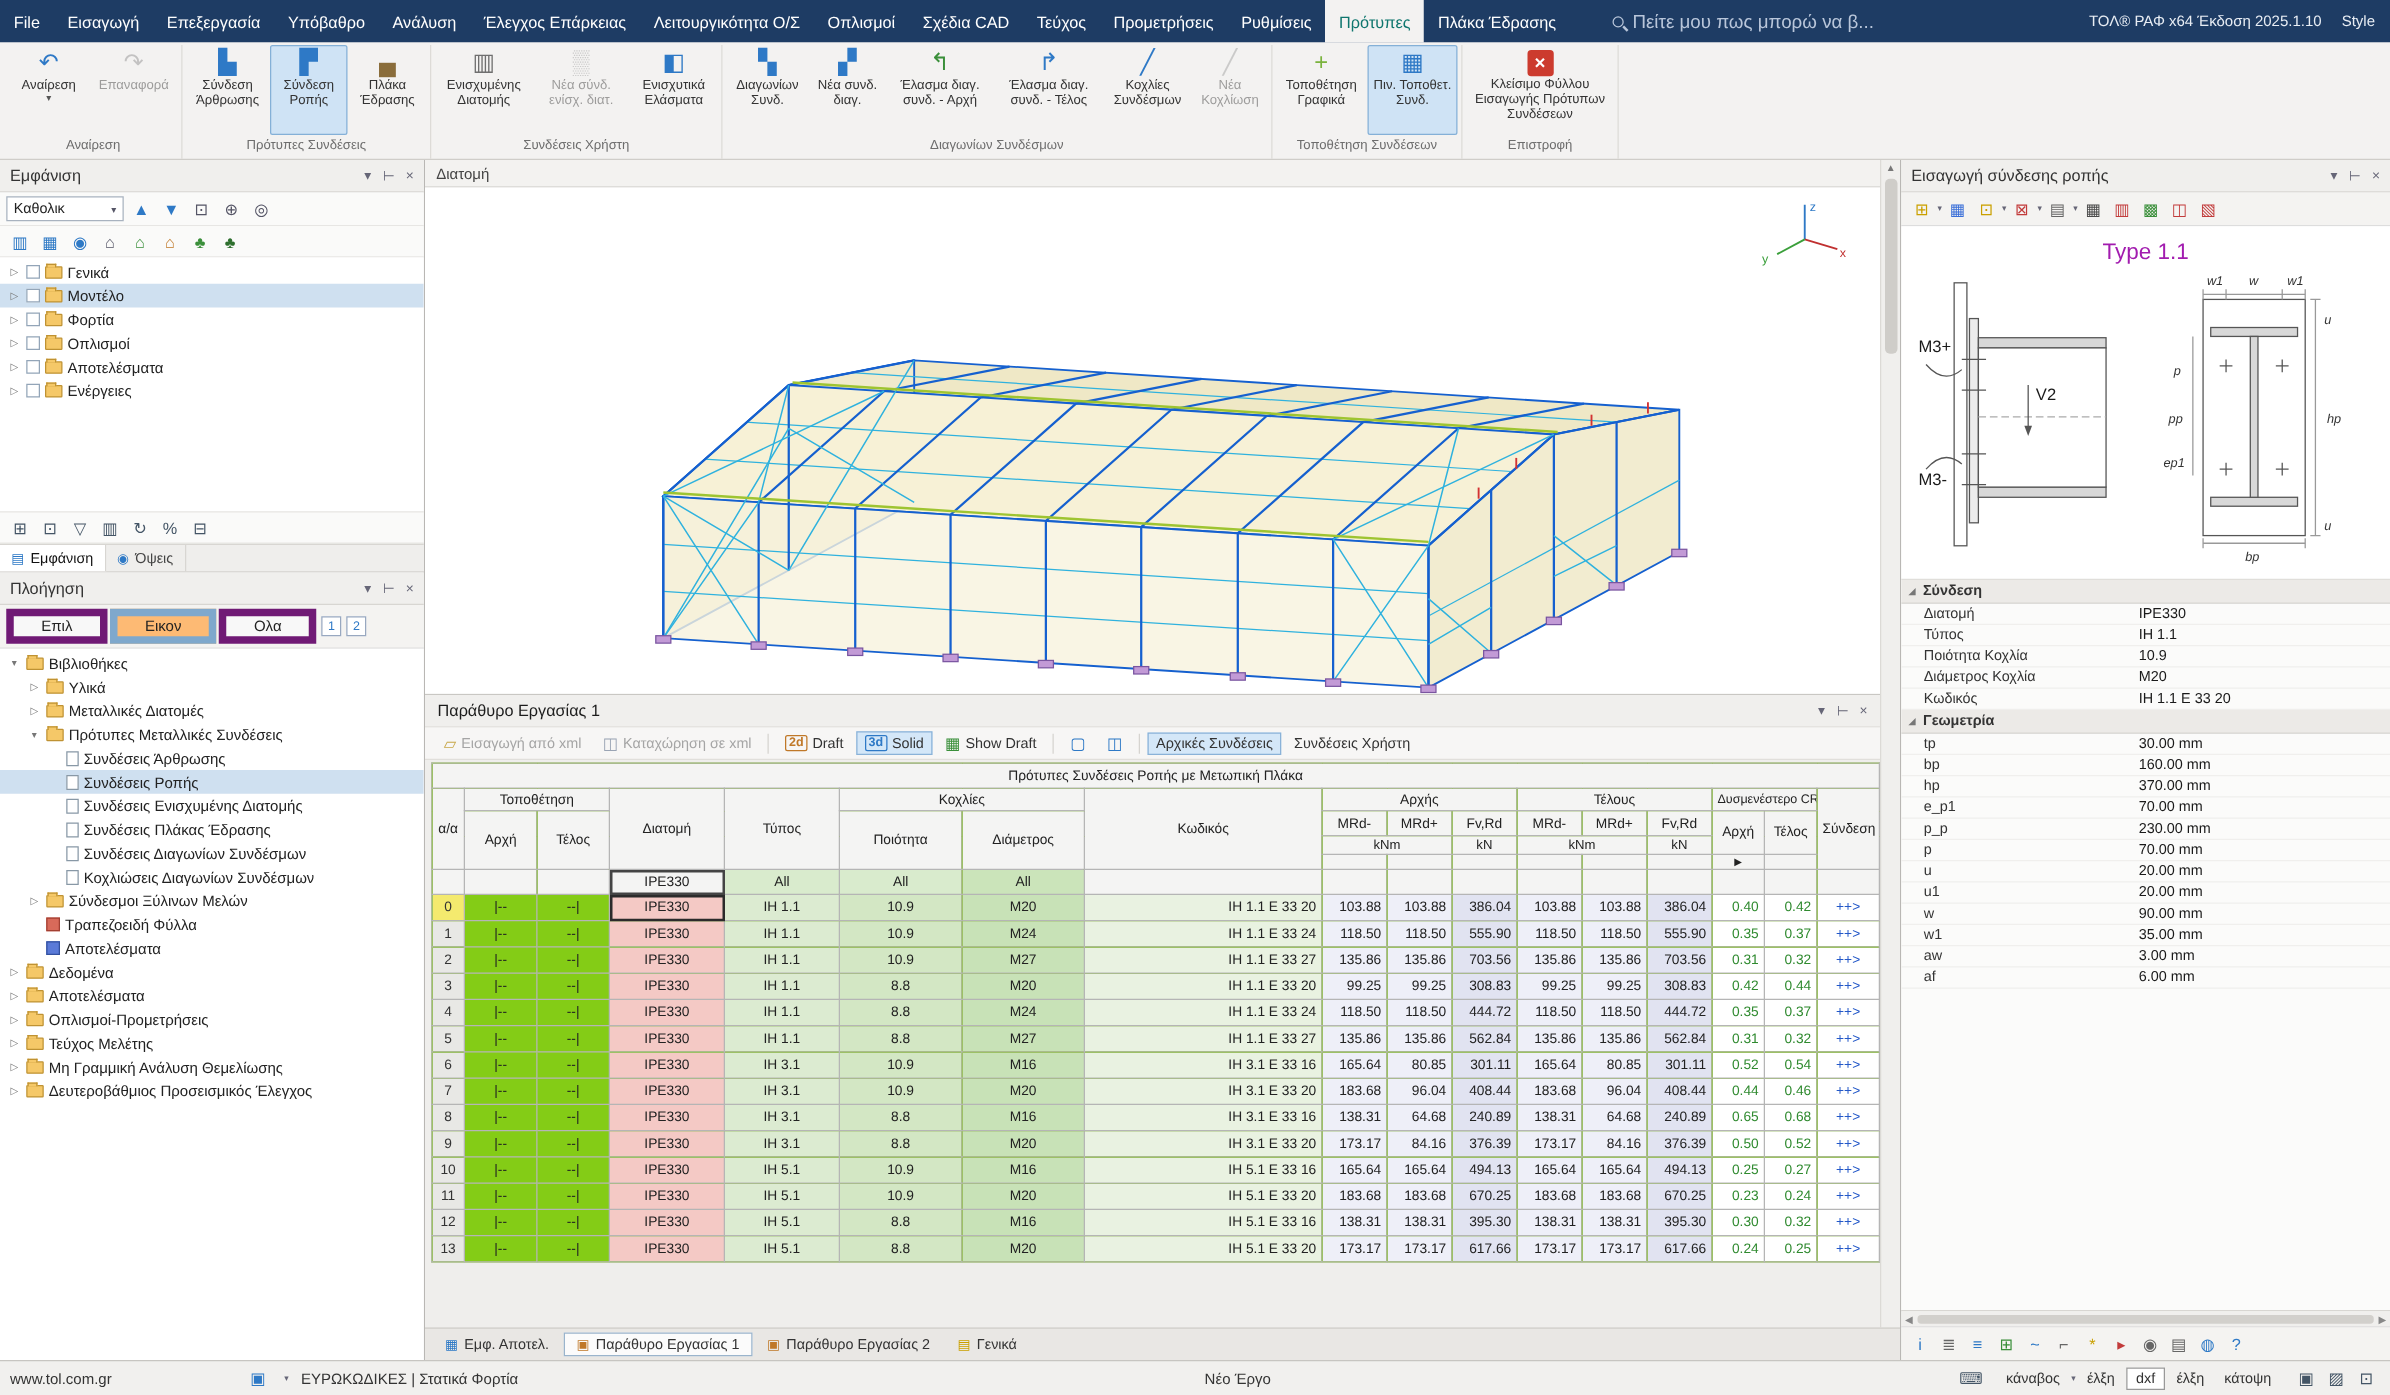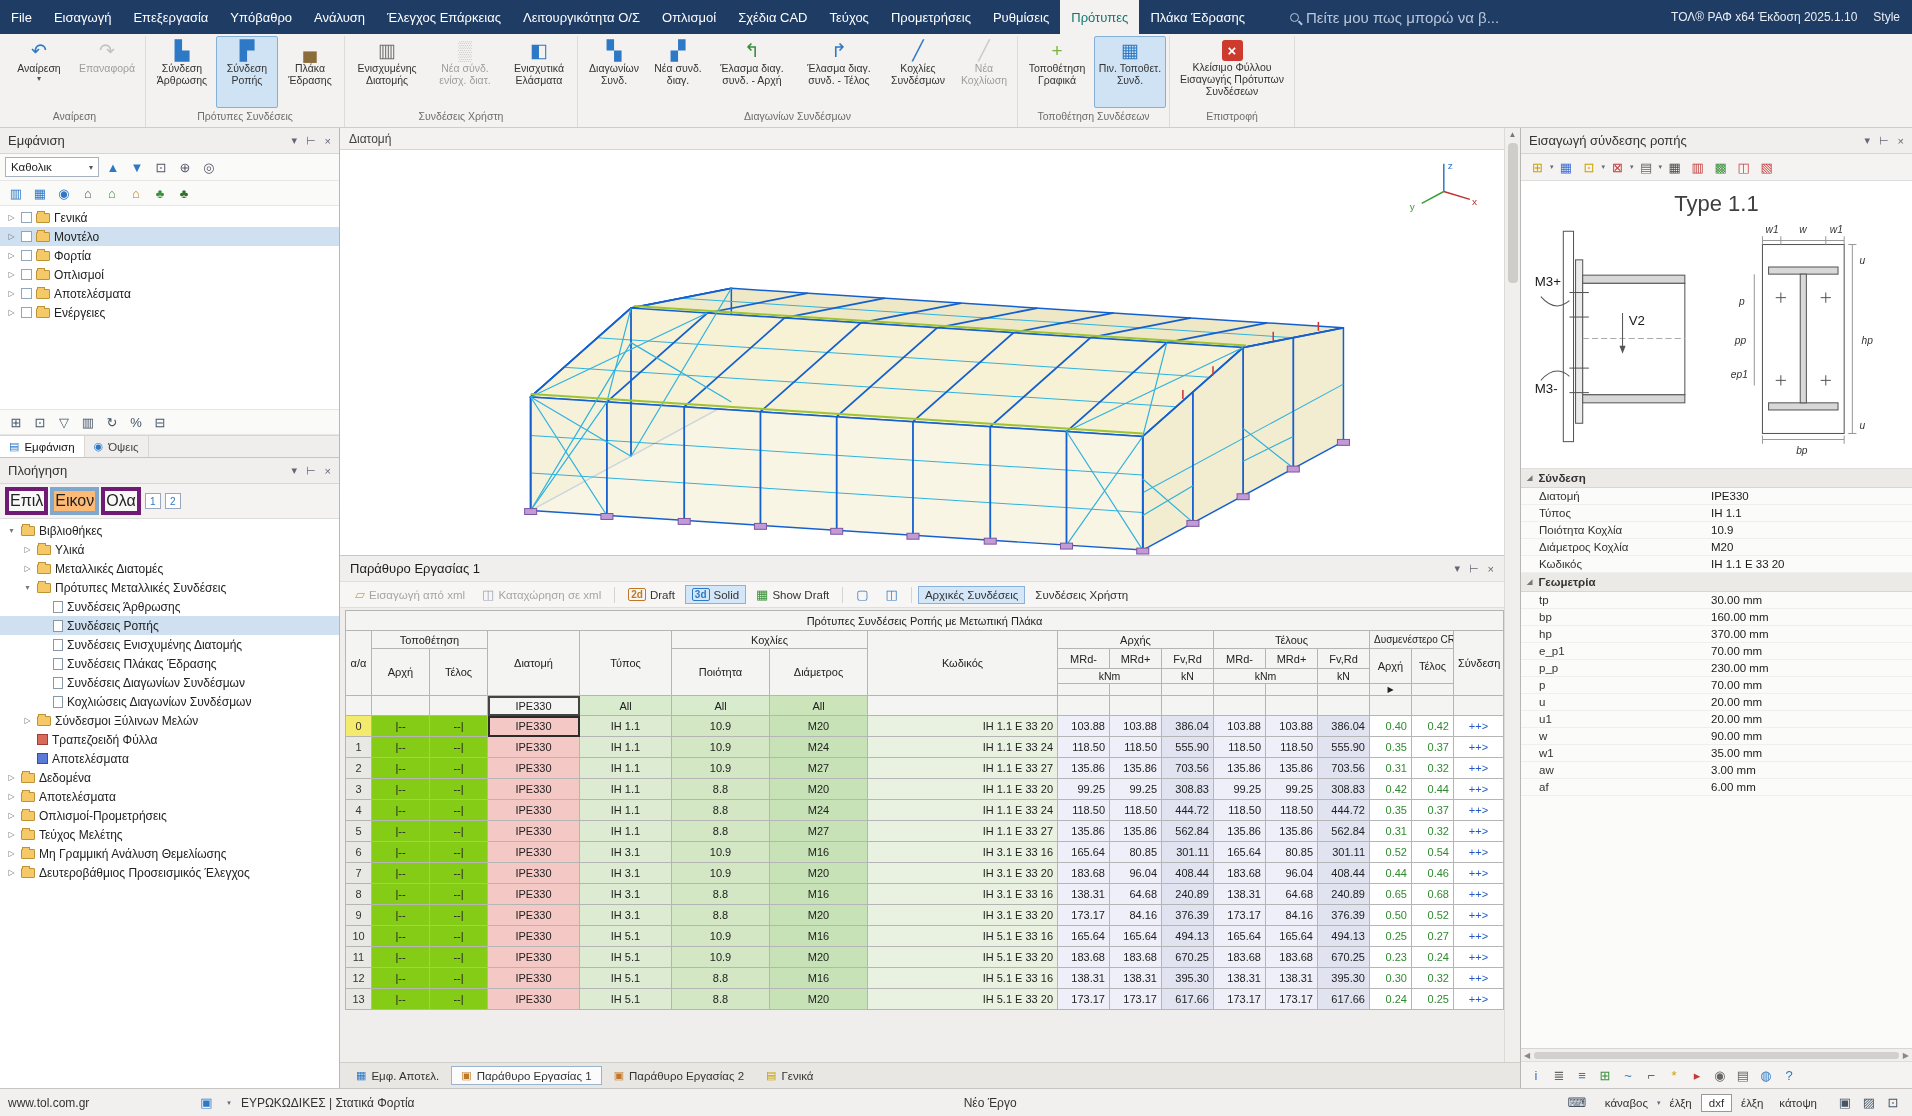--- a/index.html
+++ b/index.html
@@ -62,21 +62,21 @@
   .ico-sheet.red { background:#d86a5a; border-color:#a23f32; }
   .ico-sheet.blue { background:#5a7ad8; border-color:#32509f; }
   .tw-label { overflow:hidden; text-overflow:ellipsis; }
 
   .panel-tabs { height:22px; flex:0 0 auto; display:flex; background:#efeeec; border-top:1px solid #d8d6d2; }
   .ptab { display:flex; align-items:center; gap:5px; padding:0 9px; font-size:11.5px; color:#444; border-right:1px solid #d8d6d2; }
   .ptab.active { background:#fff; color:#111; }
   .ptab-ico { font-size:11px; color:#2e79c6; }
 
   .nav-tabs { display:flex; align-items:center; gap:2px; padding:3px 5px; background:#f4f3f1; border-bottom:1px solid #ddd; flex:0 0 auto; }
-  .ntab { padding:1px 1px; border:4px solid #701a75; background:#f8f8f8; font-size:16px; }
+  .ntab { padding:1px 22px; border:6px solid #701a75; background:#f8f8f8; font-size:12px; }
   .ntab.active { background:#fdba74; border-color:#7fa8cc; }
   .ntab-ico { width:16px; height:16px; margin-left:2px; border:1px solid #98a8c0; display:flex; align-items:center; justify-content:center; font-size:10px; color:#2e79c6; background:#fff; }
 
   
   .vp-caption { height:22px; flex:0 0 auto; background:#f3f2f0; border-bottom:1px solid #d8d6d2; display:flex; align-items:center; padding:0 9px; font-size:12px; color:#444; }
   .viewport { flex:1; min-height:0; background:#fff; position:relative; }
   .viewport svg { width:100%; height:100%; display:block; }
 
   
   .work-window { height:507px; flex:0 0 auto; display:flex; flex-direction:column; border-top:1px solid #c9c7c3; }
@@ -135,21 +135,21 @@
   .sb-flex { flex:1; }
   .sb-toggle { padding:2px 7px; font-size:11.5px; color:#333; }
   .sb-toggle.active { background:#fff; border:1px solid #999; }
   #sb-toggles { display:flex; align-items:center; gap:2px; }
   #sb-right-icons { display:flex; align-items:center; gap:2px; }
 
   
   .rp-toolbar { display:flex; align-items:center; gap:2px; padding:3px 6px; background:#f4f3f1; border-bottom:1px solid #ddd; flex:0 0 auto; }
   .rp-ico { width:21px; height:20px; display:flex; align-items:center; justify-content:center; font-size:13px; border:1px solid transparent; }
   .rp-diagram { background:#fff; border-bottom:1px solid #e0deda; padding:2px 8px 6px 8px; flex:0 0 auto; }
-  .diag-title { text-align:center; font-size:22px; color:#404040; padding:8px 0 2px 0; }
+  .diag-title { text-align:center; font-size:18px; color:#a21caf; padding:8px 0 2px 0; }
   .rp-props { flex:1; min-height:0; background:#fbfbfa; overflow:hidden; }
   .prop-sec { display:flex; align-items:center; gap:6px; height:19px; background:#eceae7; border-bottom:1px solid #d8d6d2; padding:0 6px; font-weight:bold; font-size:11.5px; color:#333; }
   .sec-arr { font-size:7px; color:#777; }
   .prop-row { display:flex; align-items:center; height:17px; border-bottom:1px solid #f0efed; padding-left:18px; font-size:11.5px; }
   .prop-label { width:172px; color:#333; flex:0 0 auto; }
   .prop-value { color:#1a1a1a; }
   .rp-bottom { flex:0 0 auto; border-top:1px solid #d8d6d2; }
   .rp-hscroll { height:13px; background:#f0efed; border-bottom:1px solid #ddd; display:flex; align-items:center; justify-content:space-between; font-size:8px; color:#888; padding:0 3px; }
   .h-thumb { flex:1; height:7px; background:#d2d0cc; border-radius:3px; margin:0 4px; }
   .rp-icons { height:26px; display:flex; align-items:center; gap:1px; padding:0 4px; background:#f4f3f1; }

